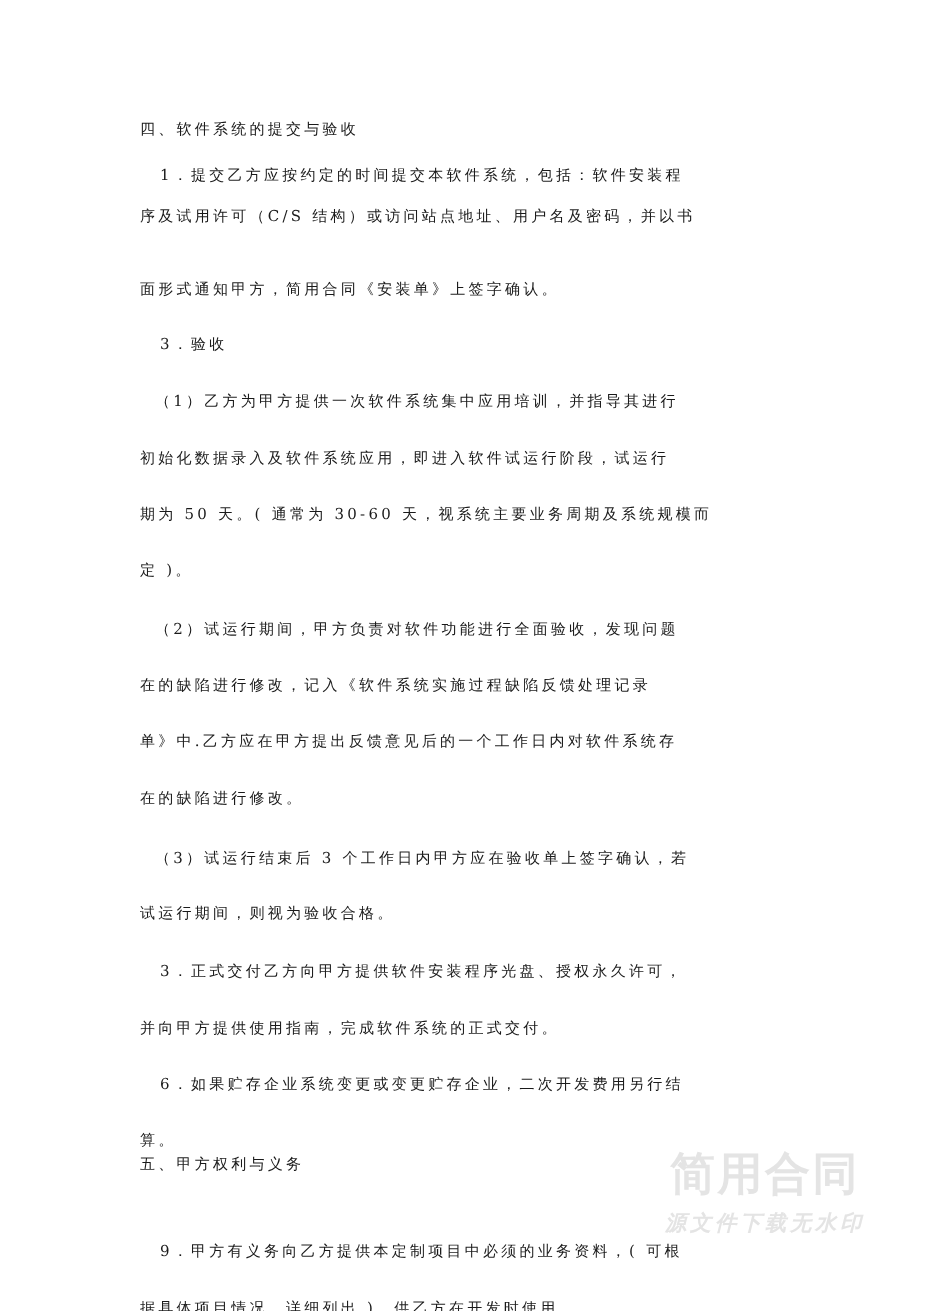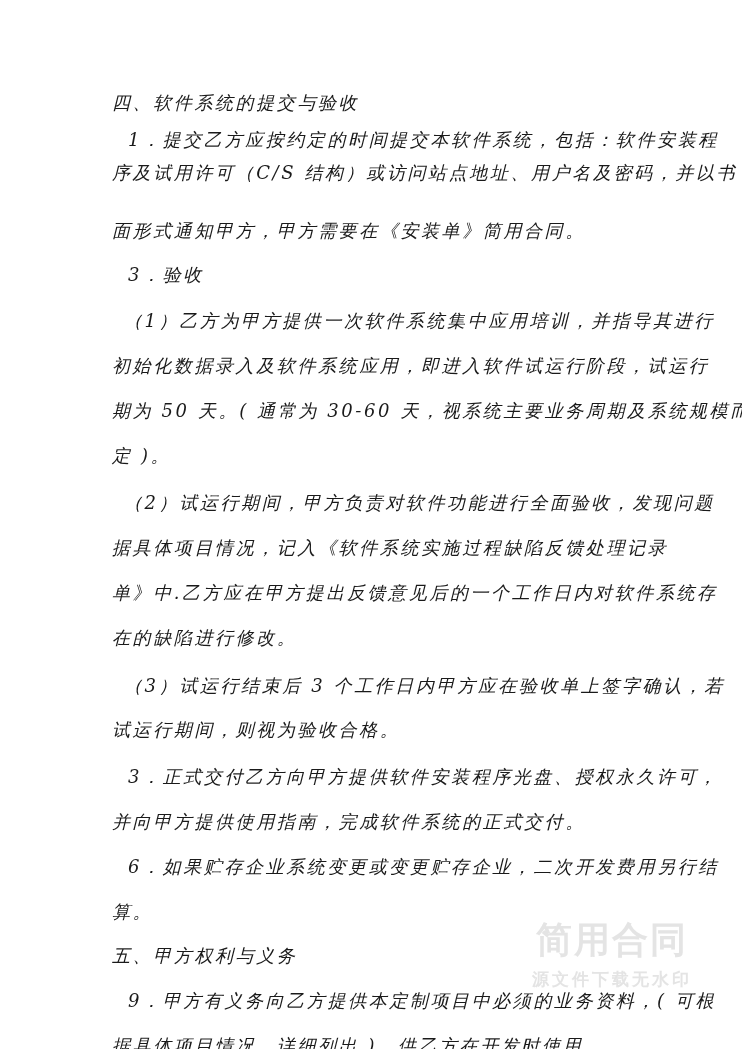--- a/index.html
+++ b/index.html
@@ -14,25 +14,24 @@
     }
     .page {
       position: absolute;
       left: 112px;
       top: 92px;
       width: 560px;
     }
     .line {
       position: absolute;
       left: 0;
-      font-size: 18px;
+      font-size: 12px;
       line-height: 22px;
       white-space: nowrap;
       letter-spacing: 2.6px;
-      font-style: italic;
     }
     .indent { left: 16px; }
     .indent2 { left: 12px; text-align: right; }
     .watermark {
       position: absolute;
       left: 512px;
       top: 918px;
       width: 200px;
       text-align: center;
       font-family: "DejaVu Sans", "Liberation Sans", sans-serif;
@@ -41,49 +40,50 @@
     }
     .wm-main {
       font-size: 36px;
       font-weight: bold;
       letter-spacing: 2px;
       line-height: 44px;
     }
     .wm-sub {
       font-size: 17px;
       font-weight: bold;
+      font-style: italic;
       letter-spacing: 3px;
       line-height: 26px;
       margin-top: 4px;
     }
   </style>
 </head>
 <body>
 
 <div class="page">
   <div class="line" style="top:0px">四、软件系统的提交与验收</div>
   <div class="line indent" style="top:37px">1．提交乙方应按约定的时间提交本软件系统，包括：软件安装程</div>
   <div class="line" style="top:70px">序及试用许可（C/S 结构）或访问站点地址、用户名及密码，并以书</div>
-  <div class="line" style="top:128px">面形式通知甲方，甲方需要在《安装单》简用合同。</div>
+  <div class="line" style="top:128px">面形式通知甲方，简用合同《安装单》上签字确认。</div>
   <div class="line indent" style="top:172px">3．验收</div>
   <div class="line indent2" style="top:218px">（1）乙方为甲方提供一次软件系统集中应用培训，并指导其进行</div>
   <div class="line" style="top:263px">初始化数据录入及软件系统应用，即进入软件试运行阶段，试运行</div>
   <div class="line" style="top:308px">期为 50 天。( 通常为 30-60 天，视系统主要业务周期及系统规模而</div>
   <div class="line" style="top:353px">定 )。</div>
   <div class="line indent2" style="top:400px">（2）试运行期间，甲方负责对软件功能进行全面验收，发现问题</div>
-  <div class="line" style="top:445px">据具体项目情况，记入《软件系统实施过程缺陷反馈处理记录</div>
+  <div class="line" style="top:445px">在的缺陷进行修改，记入《软件系统实施过程缺陷反馈处理记录</div>
   <div class="line" style="top:490px">单》中.乙方应在甲方提出反馈意见后的一个工作日内对软件系统存</div>
   <div class="line" style="top:535px">在的缺陷进行修改。</div>
   <div class="line indent2" style="top:583px">（3）试运行结束后 3 个工作日内甲方应在验收单上签字确认，若</div>
   <div class="line" style="top:627px">试运行期间，则视为验收合格。</div>
   <div class="line indent" style="top:674px">3．正式交付乙方向甲方提供软件安装程序光盘、授权永久许可，</div>
   <div class="line" style="top:719px">并向甲方提供使用指南，完成软件系统的正式交付。</div>
   <div class="line indent" style="top:764px">6．如果贮存企业系统变更或变更贮存企业，二次开发费用另行结</div>
   <div class="line" style="top:809px">算。</div>
-  <div class="line" style="top:853px">五、甲方权利与义务</div>
+  <div class="line" style="top:828px">五、甲方权利与义务</div>
   <div class="line indent" style="top:898px">9．甲方有义务向乙方提供本定制项目中必须的业务资料，( 可根</div>
   <div class="line" style="top:943px">据具体项目情况，详细列出 )，供乙方在开发时使用。</div>
 </div>
 
 <div class="watermark">
   <div class="wm-main">简用合同</div>
   <div class="wm-sub">源文件下载无水印</div>
 </div>
 
 </body></html>

